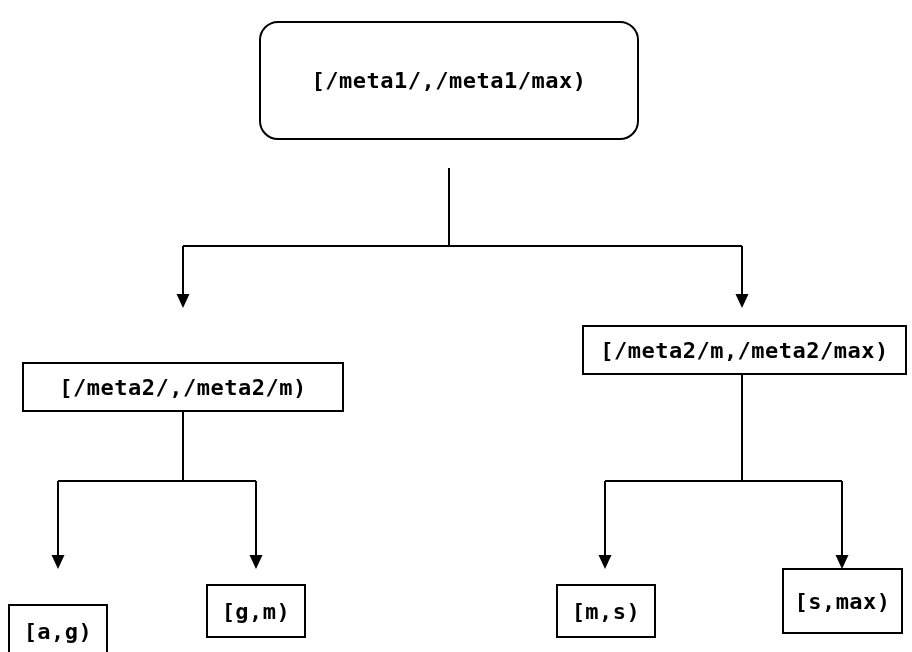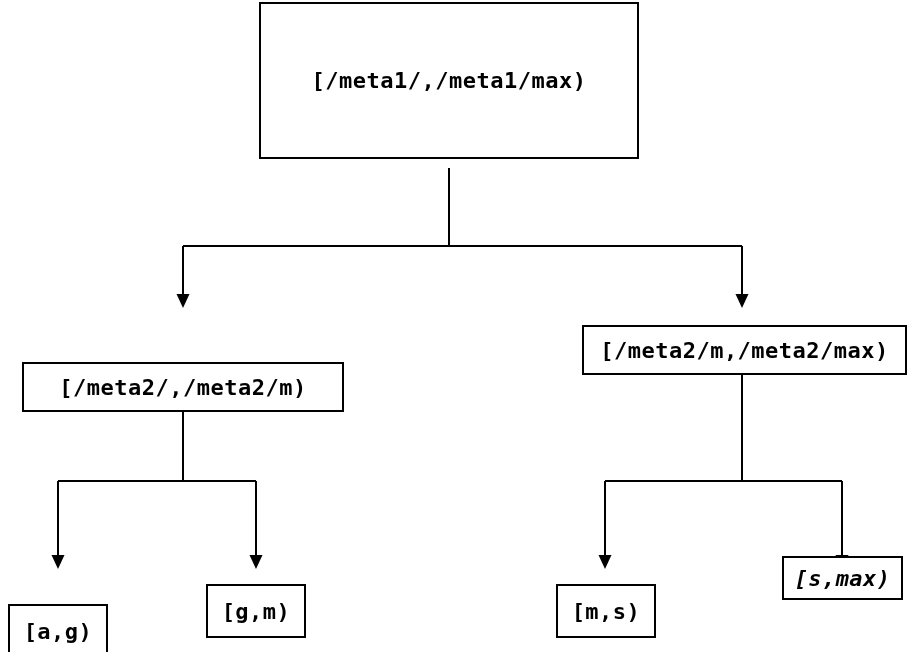--- a/index.html
+++ b/index.html
@@ -40,27 +40,27 @@
     align-items: center;
     justify-content: center;
   }
   .node .label {
     color: #000000;
     font-size: 22px;
     font-weight: bold;
     letter-spacing: 0.5px;
     white-space: nowrap;
   }
-  .node-root      { left: 259px; top: 2px;  width: 380px; height: 157px; }
+  .node-root      { left: 259px; top: 21px;  width: 380px; height: 119px; border-radius: 19px; }
   .node-mid-left  { left: 22px;  top: 324px; width: 322px; height: 50px; margin-top: 38px;  }
   .node-mid-right { left: 582px; top: 325px; width: 325px; height: 50px;  }
   .node-leaf-ag   { left: 8px;   top: 604px; width: 100px; height: 54px;  }
   .node-leaf-gm   { left: 206px; top: 584px; width: 100px; height: 54px;  }
   .node-leaf-ms   { left: 556px; top: 584px; width: 100px; height: 54px;  }
-  .node-leaf-smax { left: 782px; top: 556px; width: 121px; height: 44px; font-style: italic;  }
+  .node-leaf-smax { left: 782px; top: 568px; width: 121px; height: 66px;  }
 </style>
 </head>
 <body>
 
 <div class="canvas">
 
   <svg class="edges" viewBox="0 0 912 652" xmlns="http://www.w3.org/2000/svg">
 
     <g>
       <path d="M449,168 L449,246"></path>

